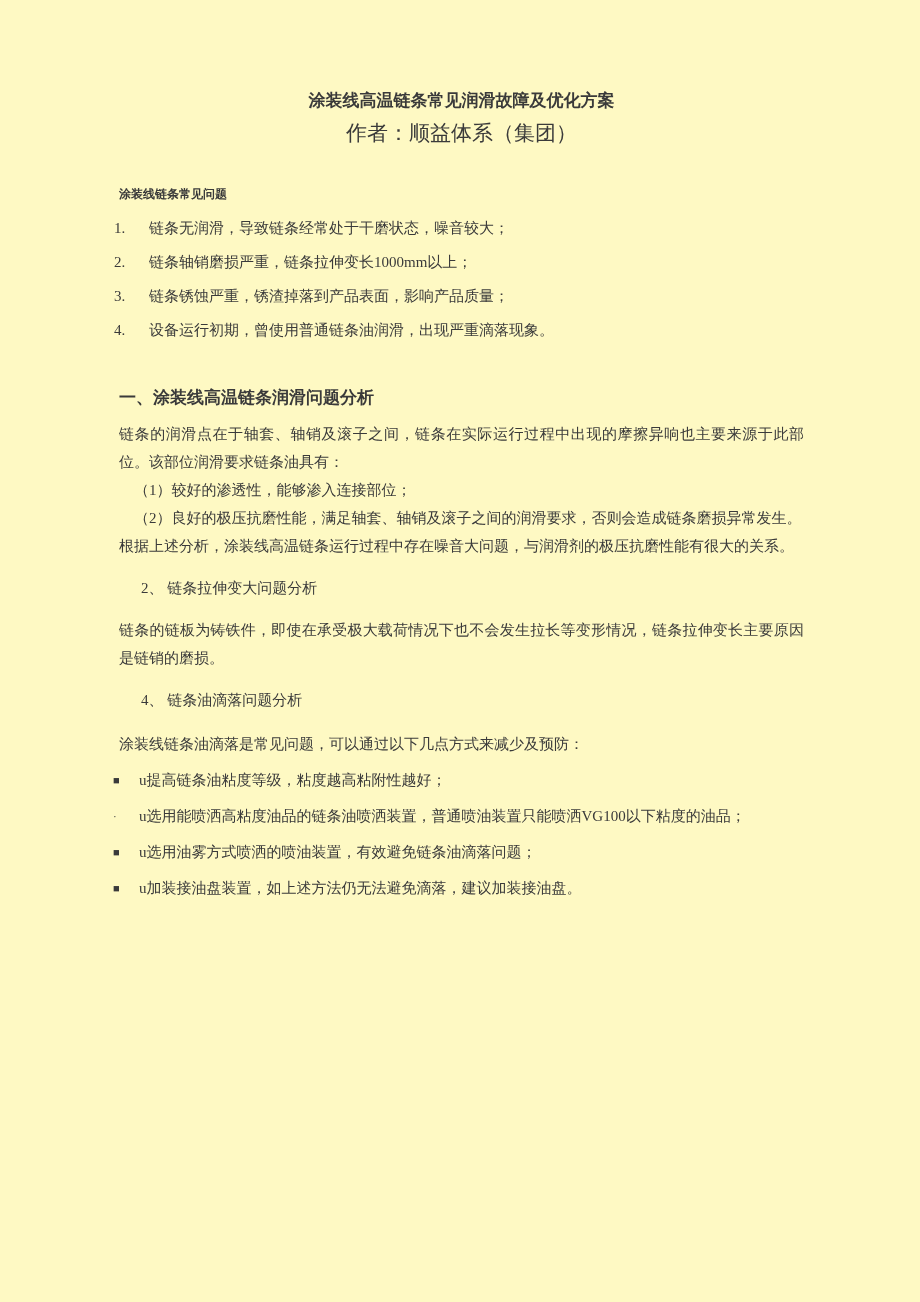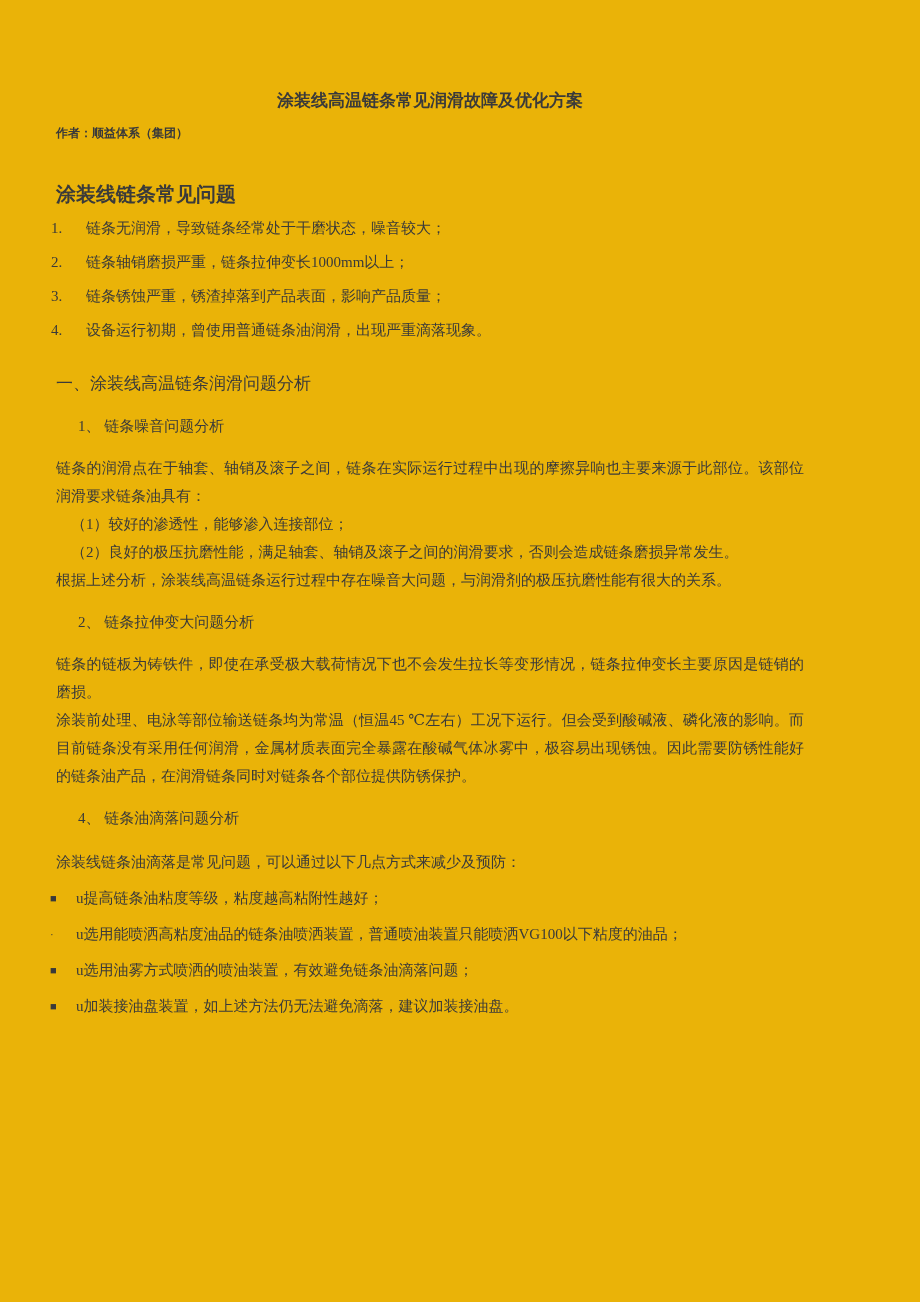--- a/index.html
+++ b/index.html
@@ -5,65 +5,65 @@
   html, body {
     margin: 0;
     padding: 0;
     background: #ffffff;
   }
   .page {
     position: relative;
     width: 920px;
     height: 1302px;
     box-sizing: border-box;
-    padding: 86px 116px 40px 56px;
-    background: #eab308;
+    padding: 86px 116px 40px 119px;
+    background: #fef9c3;
     font-family: "Liberation Serif", "DejaVu Serif", serif;
     color: #3a3a3a;
     font-size: 15px;
     line-height: 28px;
     overflow: hidden;
   }
   .title {
     text-align: center;
     font-weight: bold;
     font-size: 17px;
     line-height: 30px;
     margin: 0;
   }
   .author {
-    text-align: left;
-    font-weight: bold;
-    font-size: 12px;
+    text-align: center;
+    font-weight: normal;
+    font-size: 21px;
     line-height: 30px;
     margin: 2px 0 20px 0;
   }
   .para {
     margin: 10px 0 0 0;
     text-align: justify;
   }
   .h-common {
     font-weight: bold;
-    font-size: 20px;
+    font-size: 12px;
     margin: 32px 0 6px 0;
   }
   .numlist { margin: 6px 0 0 0; }
   .num-item {
     display: flex;
     margin: 6px 0;
   }
   .num {
     flex: 0 0 27px;
     margin-left: -5px;
   }
   .num-text { flex: 1; text-align: justify; margin-left: 8px; }
   .h-analysis {
-    font-weight: normal;
+    font-weight: bold;
     font-size: 17px;
-    margin: 26px 0 8px 0;
+    margin: 40px 0 8px 0;
   }
   .sub-h {
     margin: 14px 0 14px 22px;
   }
   .indent1 {
     text-indent: 15px;
     margin: 0;
     text-align: justify;
   }
   .bullets { margin-top: 8px; }
@@ -104,30 +104,28 @@
       <span class="num-text">链条锈蚀严重，锈渣掉落到产品表面，影响产品质量；</span>
     </div>
     <div class="num-item">
       <span class="num">4.</span>
       <span class="num-text">设备运行初期，曾使用普通链条油润滑，出现严重滴落现象。</span>
     </div>
   </div>
 
   <p class="h-analysis">一、涂装线高温链条润滑问题分析</p>
 
-  <p class="sub-h">1、 链条噪音问题分析</p>
   <p class="para" style="margin-top:0;">链条的润滑点在于轴套、轴销及滚子之间，链条在实际运行过程中出现的摩擦异响也主要来源于此部位。该部位润滑要求链条油具有：</p>
   <p class="indent1">（1）较好的渗透性，能够渗入连接部位；</p>
   <p class="indent1">（2）良好的极压抗磨性能，满足轴套、轴销及滚子之间的润滑要求，否则会造成链条磨损异常发生。</p>
   <p class="para" style="margin-top:0;">根据上述分析，涂装线高温链条运行过程中存在噪音大问题，与润滑剂的极压抗磨性能有很大的关系。</p>
 
   <p class="sub-h">2、 链条拉伸变大问题分析</p>
   <p class="para" style="margin-top:0;">链条的链板为铸铁件，即使在承受极大载荷情况下也不会发生拉长等变形情况，链条拉伸变长主要原因是链销的磨损。</p>
 
-  <p class="para" style="margin-top:0;">涂装前处理、电泳等部位输送链条均为常温（恒温45 ℃左右）工况下运行。但会受到酸碱液、磷化液的影响。而目前链条没有采用任何润滑，金属材质表面完全暴露在酸碱气体冰雾中，极容易出现锈蚀。因此需要防锈性能好的链条油产品，在润滑链条同时对链条各个部位提供防锈保护。</p>
 
   <p class="sub-h">4、 链条油滴落问题分析</p>
   <p class="para" style="margin-top:16px;">涂装线链条油滴落是常见问题，可以通过以下几点方式来减少及预防：</p>
 
   <div class="bullets">
     <div class="bullet-row">
       <span class="bullet-marker">■</span>
       <span class="bullet-text">u提高链条油粘度等级，粘度越高粘附性越好；</span>
     </div>
     <div class="bullet-row">

